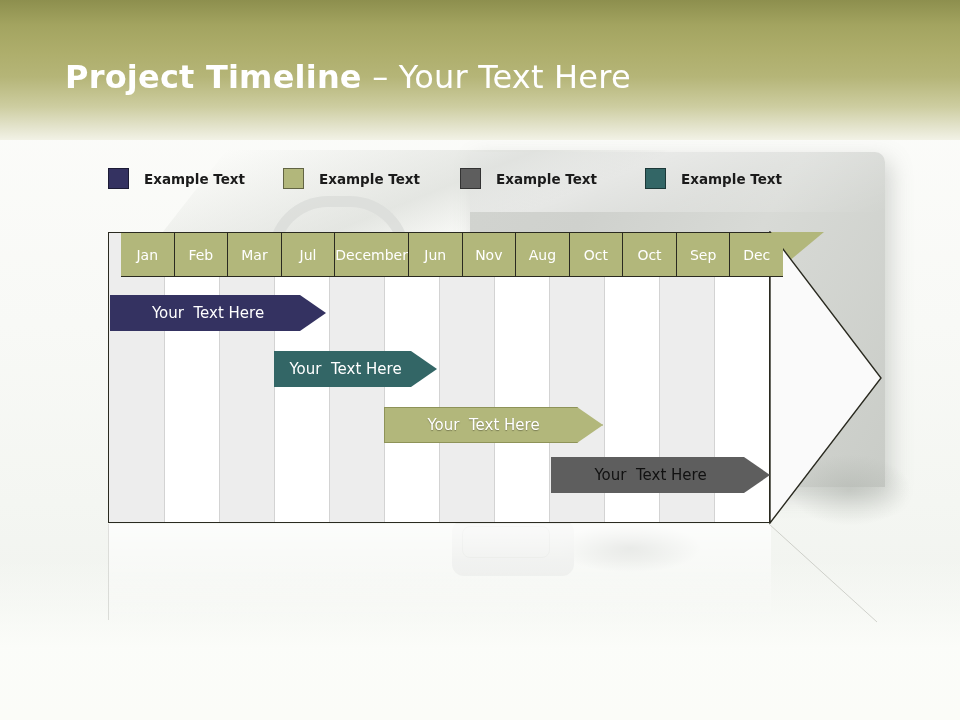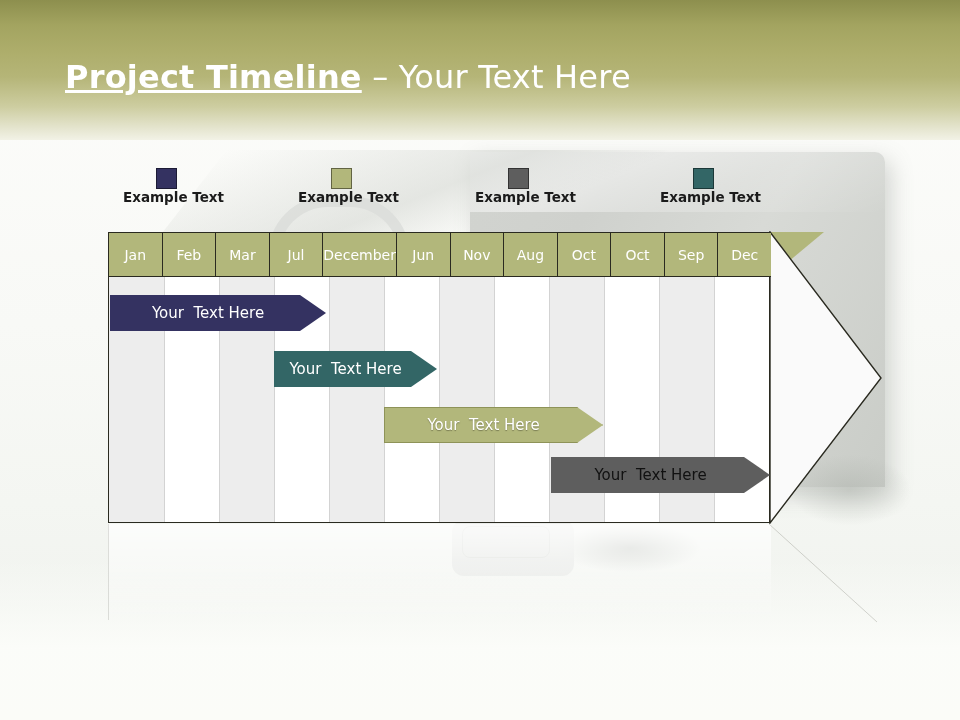--- a/index.html
+++ b/index.html
@@ -129,38 +129,37 @@
   }
   .title {
     position: absolute;
     left: 65px;
     top: 58px;
     font-size: 32px;
     color: #ffffff;
     letter-spacing: 0.2px;
     white-space: nowrap;
   }
-  .title .t-bold { font-weight: bold; text-decoration: underline; }
+  .title .t-bold { font-weight: bold; }
   .title .t-light { font-weight: normal; }
 
   
   .legend {
     position: absolute;
     left: 108px;
     top: 168px;
     width: 740px;
     height: 26px;
   }
   .legend-item {
     position: absolute;
     top: 0;
     display: flex;
     align-items: center;
     white-space: nowrap;
-    flex-direction: column;
   }
   .legend-swatch {
     width: 21px;
     height: 21px;
     border: 1px solid rgba(0,0,0,0.45);
     box-sizing: border-box;
     flex: none;
   }
   .legend-label {
     margin-left: 15px;
@@ -193,21 +192,21 @@
   .tl-col.alt { background: #ededed; }
   .tl-col + .tl-col::before {
     content: "";
     position: absolute;
     left: 0; top: 0; bottom: 0;
     width: 1px;
     background: #d3d3d3;
   }
   .tl-head {
     position: absolute;
-    left: 0;
+    left: 12px;
     top: 0;
     width: 662px;
     height: 44px;
     display: flex;
   }
   .tl-head-cell {
     flex: 1 1 0;
     background: #b2b77b;
     color: #ffffff;
     font-size: 14px;

